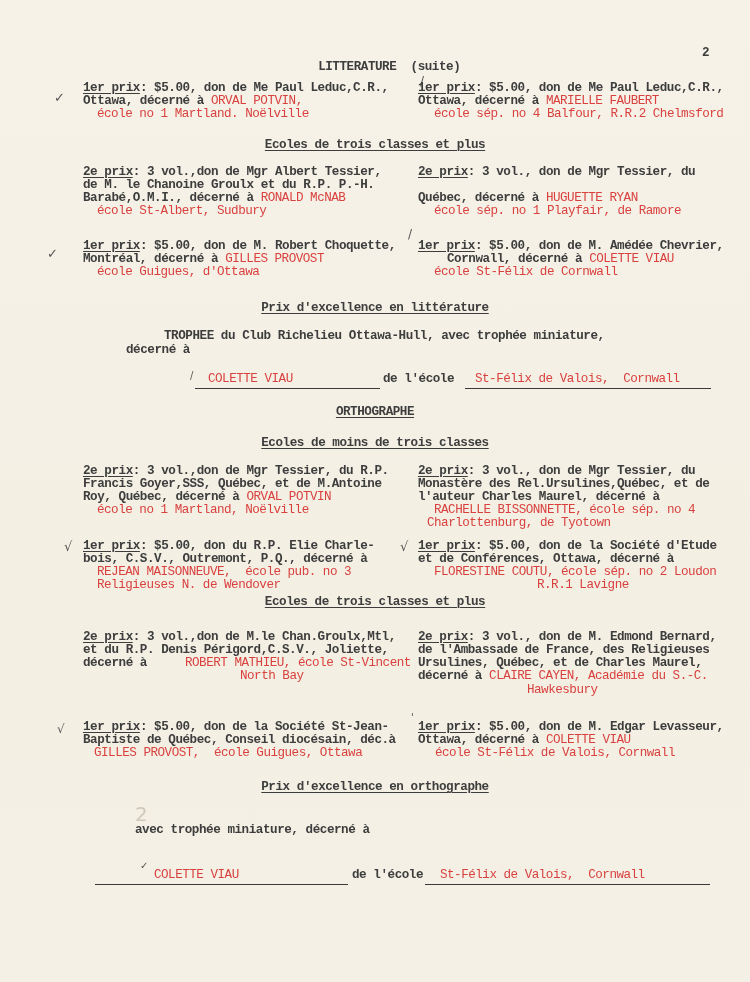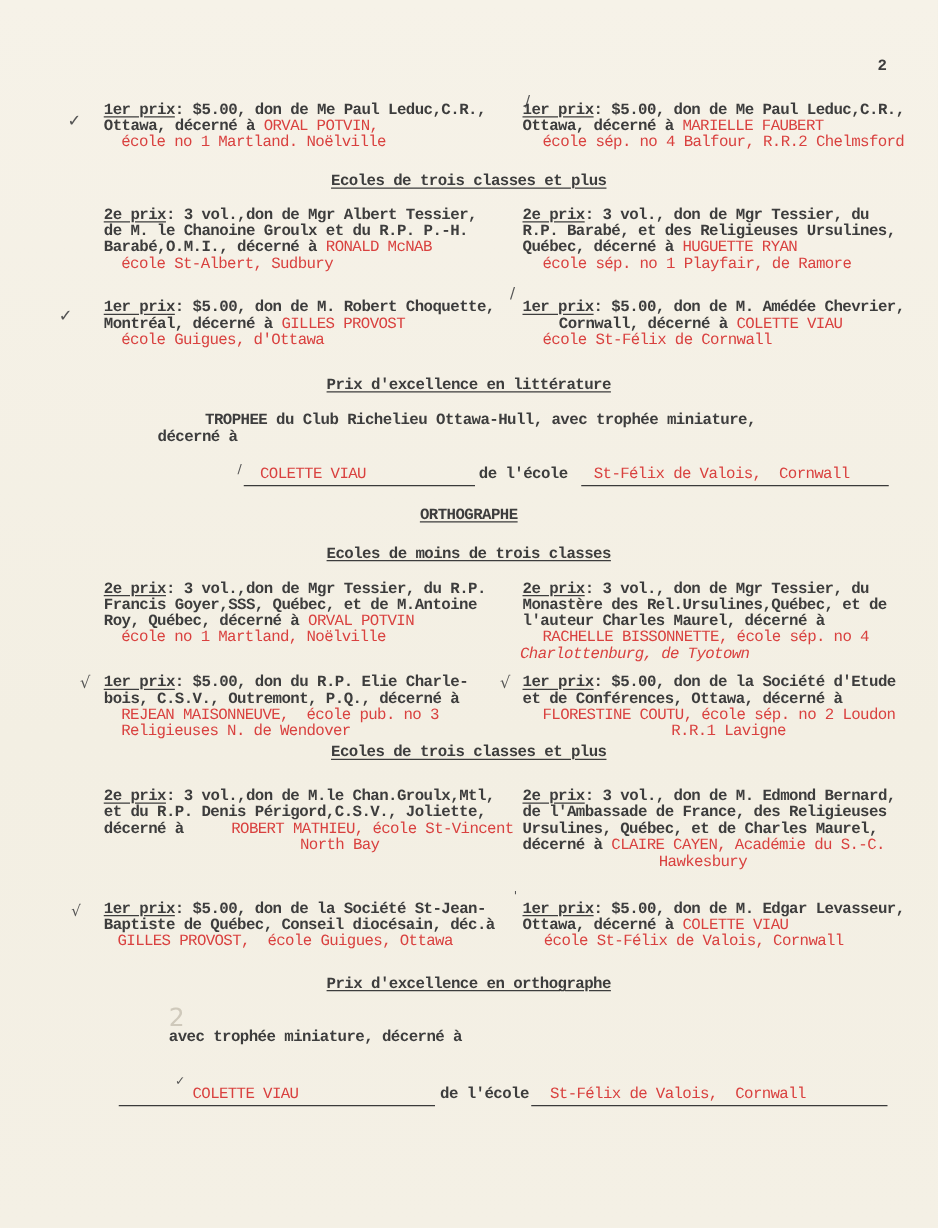--- a/index.html
+++ b/index.html
@@ -23,41 +23,43 @@
   .c { left: 0; width: 750px; text-align: center; }
   .mark { position: absolute; color: #555; font-size: 13px; font-family: "DejaVu Sans", sans-serif; }
   .line { position: absolute; height: 0; border-top: 1.6px solid #3a3a3a; }
   .faint { position: absolute; color: #cfc9bb; font-family: "DejaVu Sans", sans-serif; font-size: 20px; }
 </style>
 </head>
 <body>
 
 <div class="page">
 
+  <div class="t c" style="top:47px;">
+    <span>LITTERATURE  (suite)</span>
+  </div>
   <div class="t" style="top:47px; left:702px;">2</div>
 
   <div class="mark" style="top:90px; left:54px;">✓</div>
   <div class="t" style="top:82px; left:83px;"><span class="u">1er prix</span><span>: $5.00, don de Me Paul Leduc,C.R.,</span></div>
   <div class="t" style="top:95px; left:83px;"><span>Ottawa, décerné à </span><span class="r">ORVAL POTVIN,</span></div>
   <div class="t r" style="top:108px; left:97px;">école no 1 Martland. Noëlville</div>
 
   <div class="mark" style="top:74px; left:420px; font-size:12px;">/</div>
   <div class="t" style="top:82px; left:418px;"><span class="u">1er prix</span><span>: $5.00, don de Me Paul Leduc,C.R.,</span></div>
   <div class="t" style="top:95px; left:418px;"><span>Ottawa, décerné à </span><span class="r">MARIELLE FAUBERT</span></div>
   <div class="t r" style="top:108px; left:434px;">école sép. no 4 Balfour, R.R.2 Chelmsford</div>
 
   <div class="t c" style="top:139px;"><span class="u">Ecoles de trois classes et plus</span></div>
 
   <div class="t" style="top:166px; left:83px;"><span class="u">2e prix</span><span>: 3 vol.,don de Mgr Albert Tessier,</span></div>
   <div class="t" style="top:179px; left:83px;">de M. le Chanoine Groulx et du R.P. P.-H.</div>
   <div class="t" style="top:192px; left:83px;"><span>Barabé,O.M.I., décerné à </span><span class="r">RONALD McNAB</span></div>
   <div class="t r" style="top:205px; left:97px;">école St-Albert, Sudbury</div>
 
   <div class="t" style="top:166px; left:418px;"><span class="u">2e prix</span><span>: 3 vol., don de Mgr Tessier, du</span></div>
-  <div class="t" style="top:179px; left:418px;">R.P. Barabé, et des Religieuses Ursulines,</div>
   <div class="t" style="top:192px; left:418px;"><span>Québec, décerné à </span><span class="r">HUGUETTE RYAN</span></div>
   <div class="t r" style="top:205px; left:434px;">école sép. no 1 Playfair, de Ramore</div>
 
   <div class="mark" style="top:246px; left:47px;">✓</div>
   <div class="mark" style="top:227px; left:408px; font-size:12px;">/</div>
   <div class="t" style="top:240px; left:83px;"><span class="u">1er prix</span><span>: $5.00, don de M. Robert Choquette,</span></div>
   <div class="t" style="top:253px; left:83px;"><span>Montréal, décerné à </span><span class="r">GILLES PROVOST</span></div>
   <div class="t r" style="top:266px; left:97px;">école Guigues, d'Ottawa</div>
 
   <div class="t" style="top:240px; left:418px;"><span class="u">1er prix</span><span>: $5.00, don de M. Amédée Chevrier,</span></div>
@@ -80,21 +82,21 @@
 
   <div class="t" style="top:465px; left:83px;"><span class="u">2e prix</span><span>: 3 vol.,don de Mgr Tessier, du R.P.</span></div>
   <div class="t" style="top:478px; left:83px;">Francis Goyer,SSS, Québec, et de M.Antoine</div>
   <div class="t" style="top:491px; left:83px;"><span>Roy, Québec, décerné à </span><span class="r">ORVAL POTVIN</span></div>
   <div class="t r" style="top:504px; left:97px;">école no 1 Martland, Noëlville</div>
 
   <div class="t" style="top:465px; left:418px;"><span class="u">2e prix</span><span>: 3 vol., don de Mgr Tessier, du</span></div>
   <div class="t" style="top:478px; left:418px;">Monastère des Rel.Ursulines,Québec, et de</div>
   <div class="t" style="top:491px; left:418px;">l'auteur Charles Maurel, décerné à</div>
   <div class="t r" style="top:504px; left:434px;">RACHELLE BISSONNETTE, école sép. no 4</div>
-  <div class="t r" style="top:517px; left:416px;font-style:italic;">Charlottenburg, de Tyotown</div>
+  <div class="t r" style="top:517px; left:427px;">Charlottenburg, de Tyotown</div>
 
   <div class="mark" style="top:539px; left:64px;">√</div>
   <div class="t" style="top:540px; left:83px;"><span class="u">1er prix</span><span>: $5.00, don du R.P. Elie Charle-</span></div>
   <div class="t" style="top:553px; left:83px;">bois, C.S.V., Outremont, P.Q., décerné à</div>
   <div class="t r" style="top:566px; left:97px;">REJEAN MAISONNEUVE,  école pub. no 3</div>
   <div class="t r" style="top:579px; left:97px;">Religieuses N. de Wendover</div>
 
   <div class="mark" style="top:539px; left:400px;">√</div>
   <div class="t" style="top:540px; left:418px;"><span class="u">1er prix</span><span>: $5.00, don de la Société d'Etude</span></div>
   <div class="t" style="top:553px; left:418px;">et de Conférences, Ottawa, décerné à</div>

